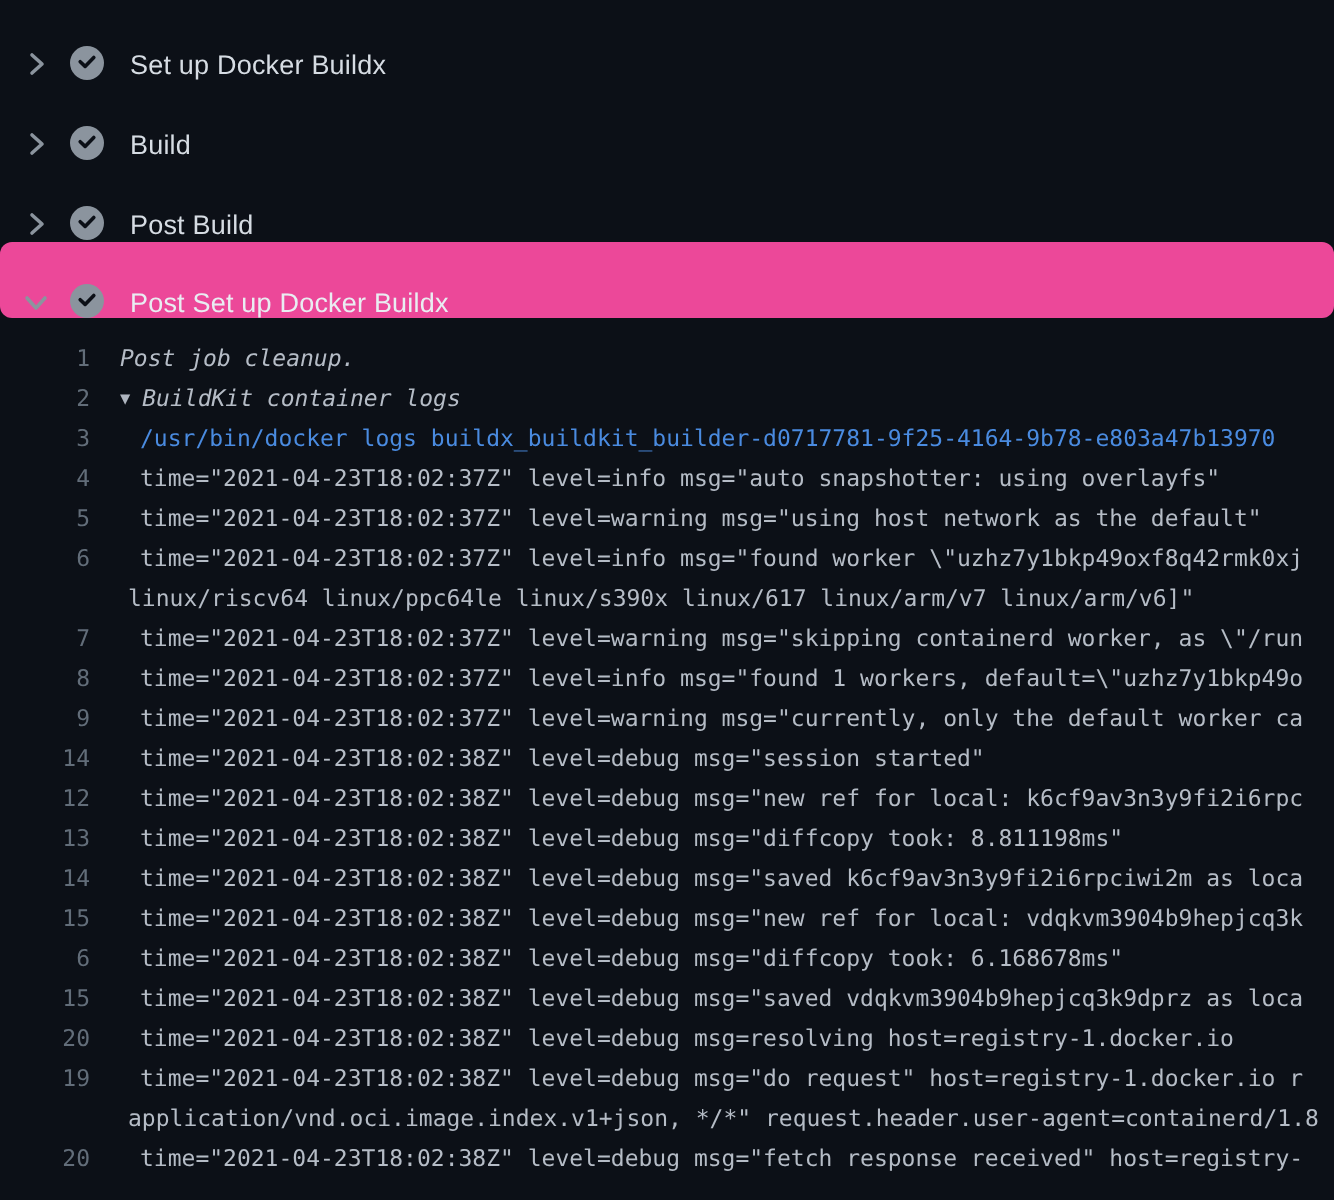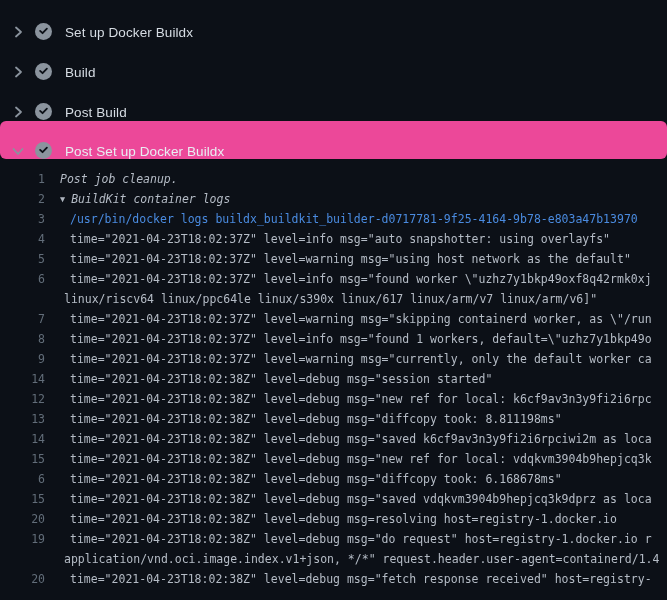--- a/index.html
+++ b/index.html
@@ -237,20 +237,20 @@
     <span class="log-text t1">time="2021-04-23T18:02:38Z" level=debug msg=resolving host=registry-1.docker.io</span>
   </div>
 
   <div class="log-row">
     <span class="log-num">19</span>
     <span class="log-text t1">time="2021-04-23T18:02:38Z" level=debug msg="do request" host=registry-1.docker.io r</span>
   </div>
 
   <div class="log-row">
     <span class="log-num"></span>
-    <span class="log-text tw">application/vnd.oci.image.index.v1+json, */*" request.header.user-agent=containerd/1.4</span>
+    <span class="log-text tw">application/vnd.oci.image.index.v1+json, */*" request.header.user-agent=containerd/1.8</span>
   </div>
 
   <div class="log-row">
     <span class="log-num">20</span>
     <span class="log-text t1">time="2021-04-23T18:02:38Z" level=debug msg="fetch response received" host=registry-</span>
   </div>
 </div>
 
 </body></html>

